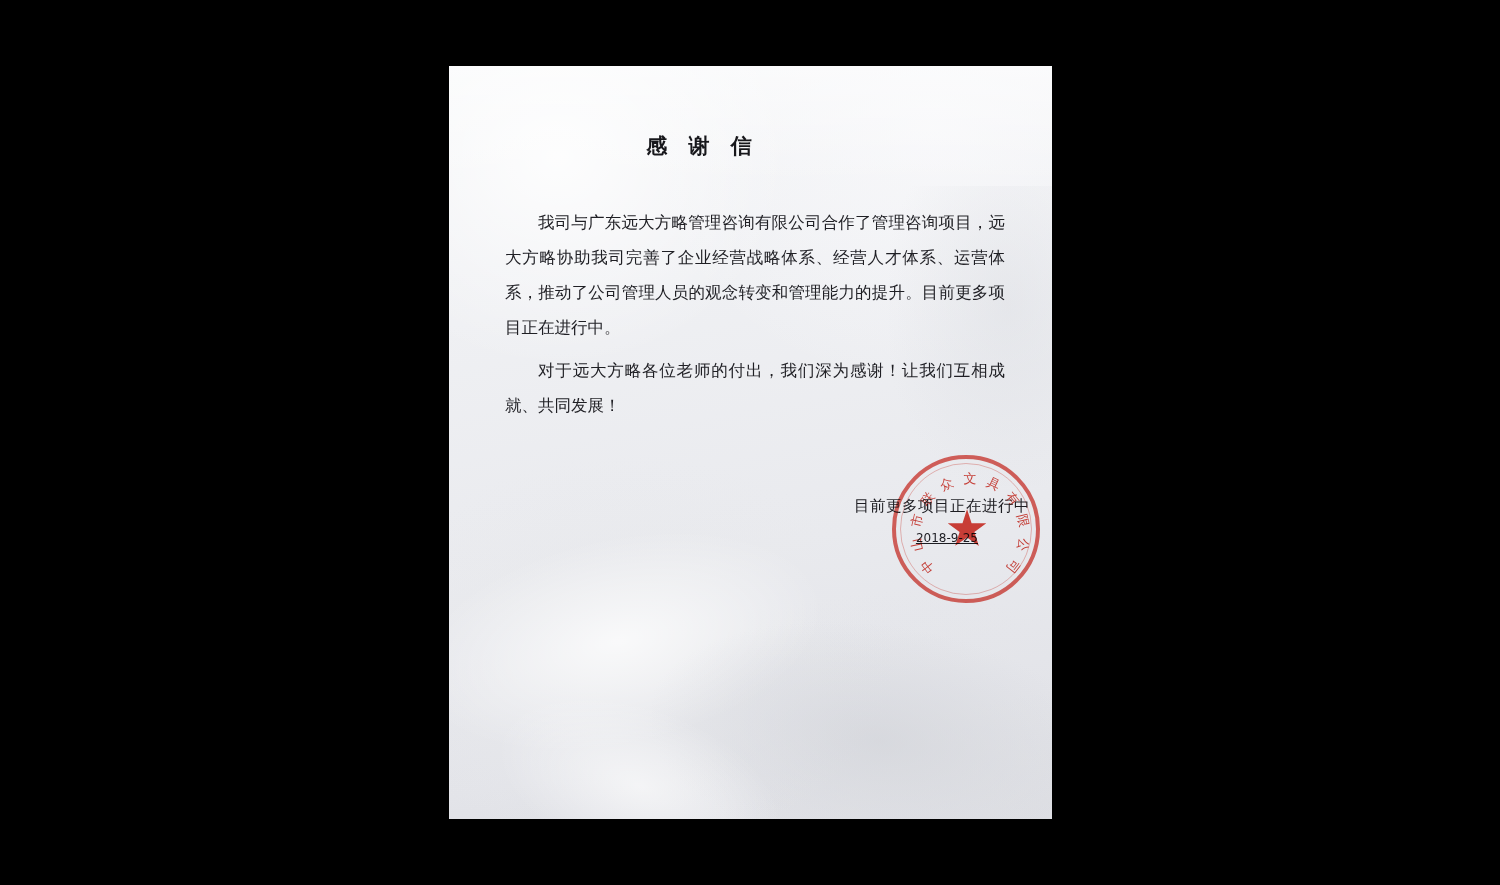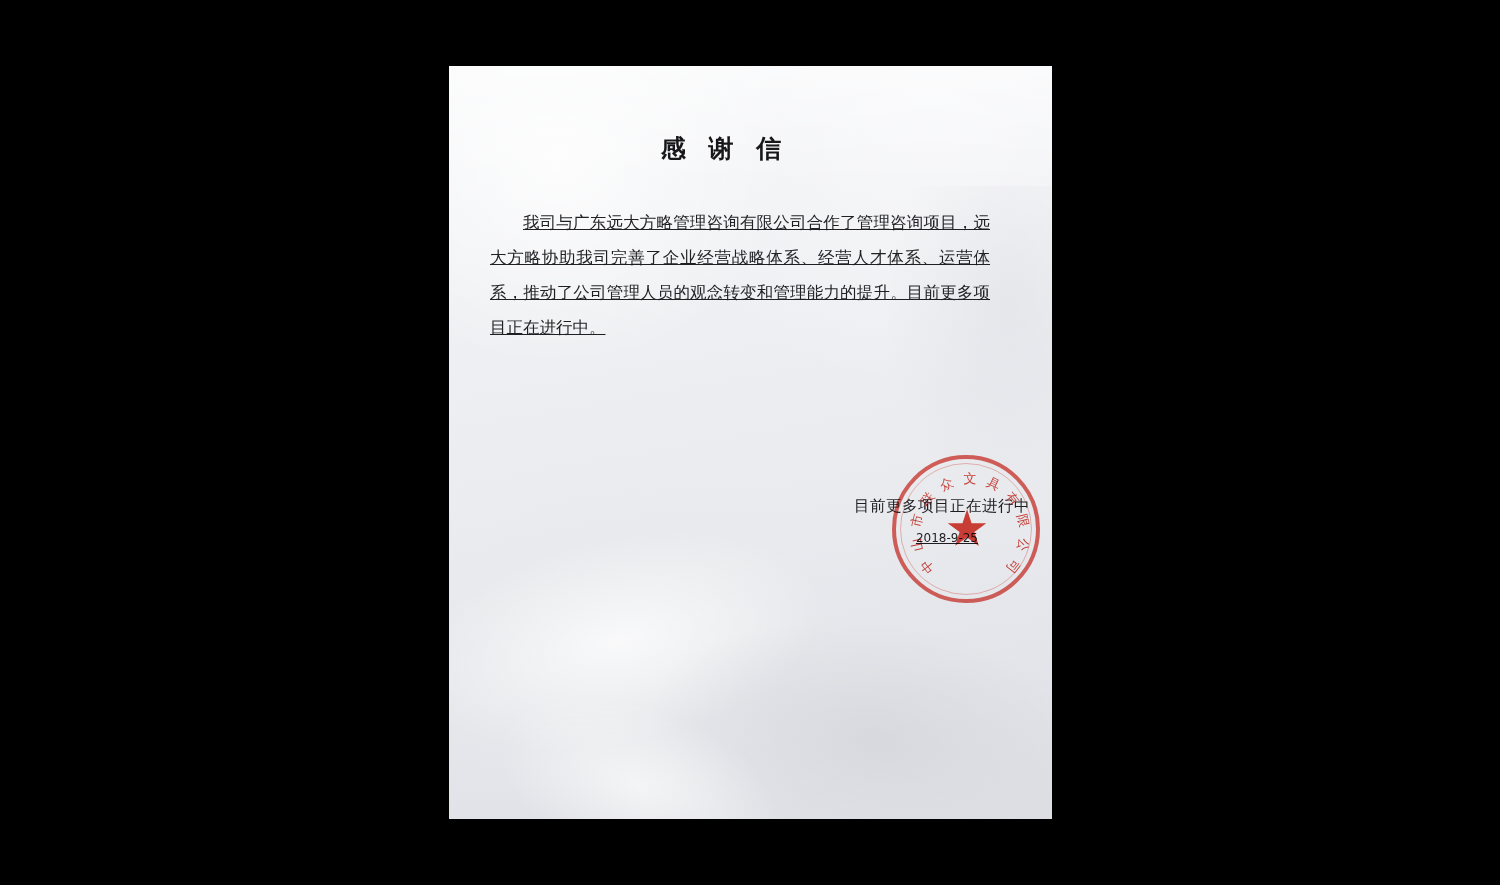--- a/index.html
+++ b/index.html
@@ -75,40 +75,38 @@
     height: 753px;
     color: #1b1b1f;
   }
 
   #doc-title {
     position: absolute;
     top: 66px;
     left: 0;
     width: 507px;
     text-align: center;
-    font-size: 25px;
+    font-size: 21px;
     font-weight: bold;
     letter-spacing: 7px;
     font-family: "DejaVu Serif", "Liberation Serif", serif;
     color: #17171b;
-    padding-left: 22px;
   }
 
   #body-text {
     position: absolute;
     top: 139px;
-    left: 41px;
+    left: 56px;
     width: 500px;
     font-size: 16.5px;
     line-height: 35px;
     color: #1f1f24;
     font-family: "DejaVu Serif", "Liberation Serif", serif;
     text-align: justify;
     text-justify: inter-ideograph;
-    text-decoration: underline;
   }
   #body-text p {
     margin: 0 0 8px 0;
     text-indent: 2em;
   }
 
   #signature-block {
     position: absolute;
     right: 22px;
     top: 424px;
@@ -193,20 +191,21 @@
     <div class="crease c1"></div>
     <div class="crease c2"></div>
     <div class="crease c3"></div>
 
     <div id="doc-content">
 
       <div id="doc-title">感 谢 信</div>
 
       <div id="body-text">
         <p>我司与广东远大方略管理咨询有限公司合作了管理咨询项目，远大方略协助我司完善了企业经营战略体系、经营人才体系、运营体系，推动了公司管理人员的观念转变和管理能力的提升。目前更多项目正在进行中。</p>
+        <p>对于远大方略各位老师的付出，我们深为感谢！让我们互相成就、共同发展！</p>
       </div>
 
       <div id="signature-block">
         <span class="sig-company">目前更多项目正在进行中</span>
         <span class="sig-date">2018-9-25</span>
       </div>
 
       <div id="seal">
         <div class="seal-arc-text">
             <span style="transform: translate(-42.5526px, 33.2457px) rotate(-128deg) translate(-50%, -50%);">中</span>

